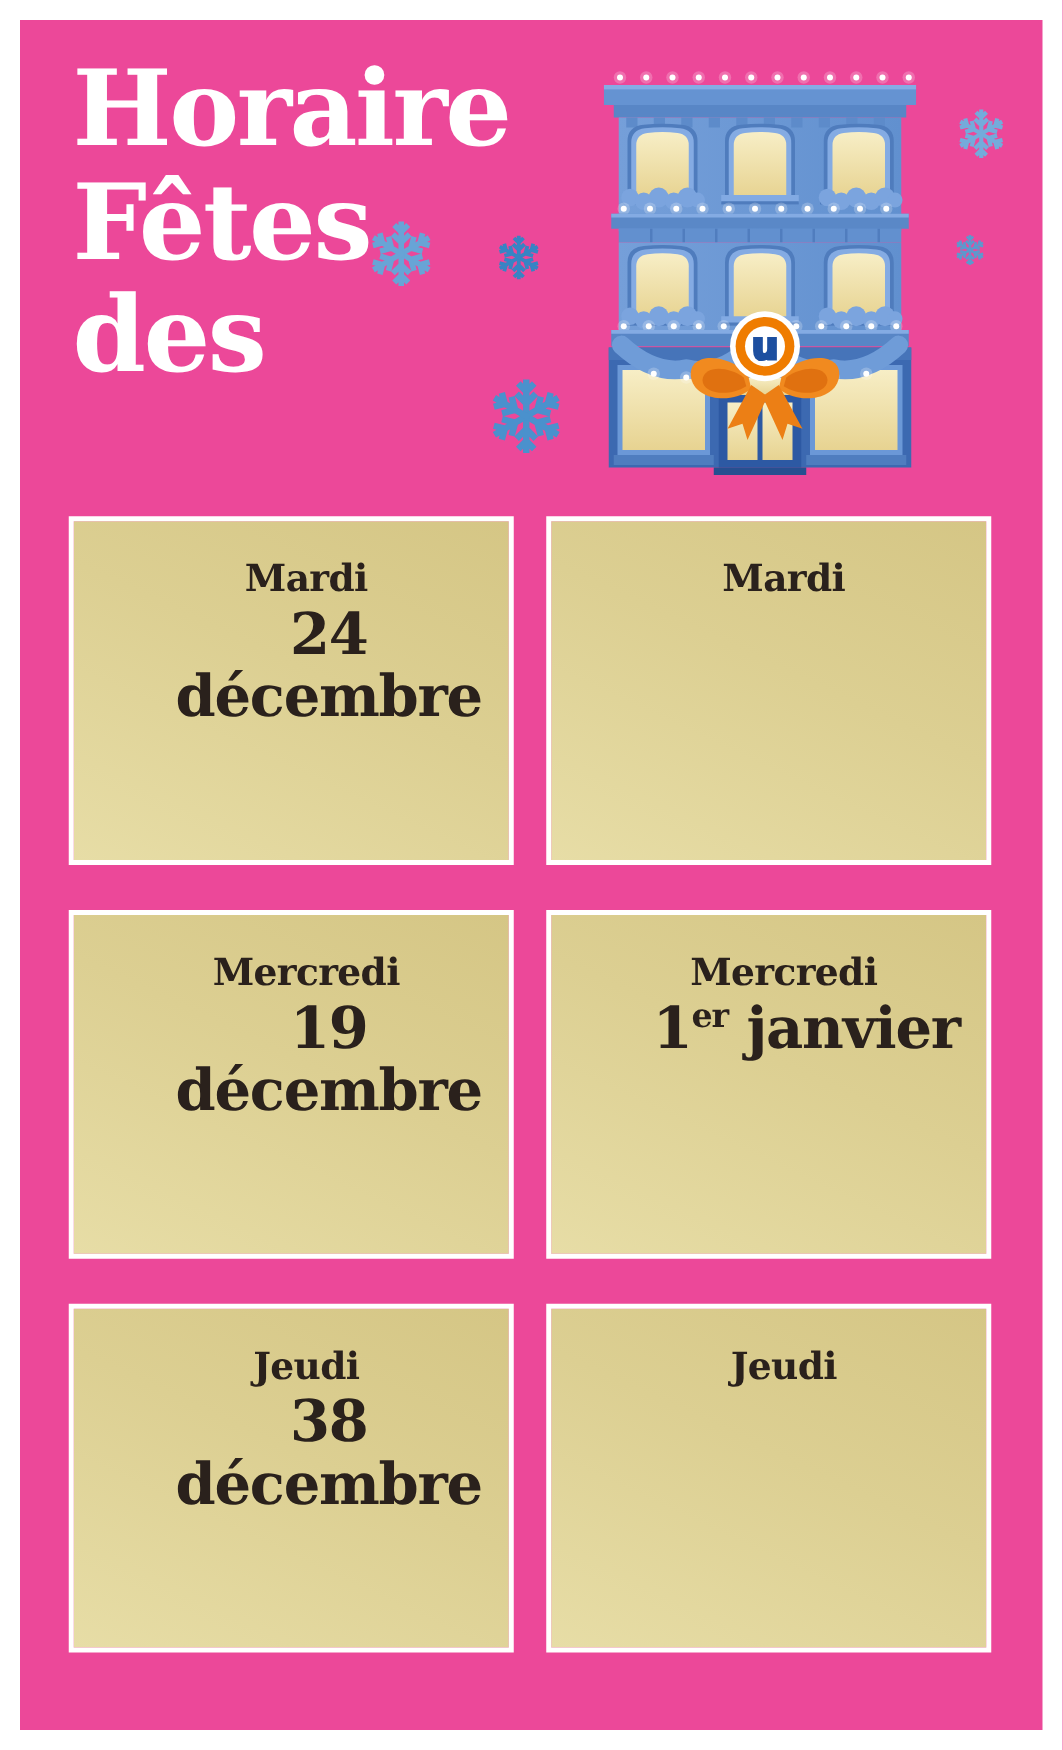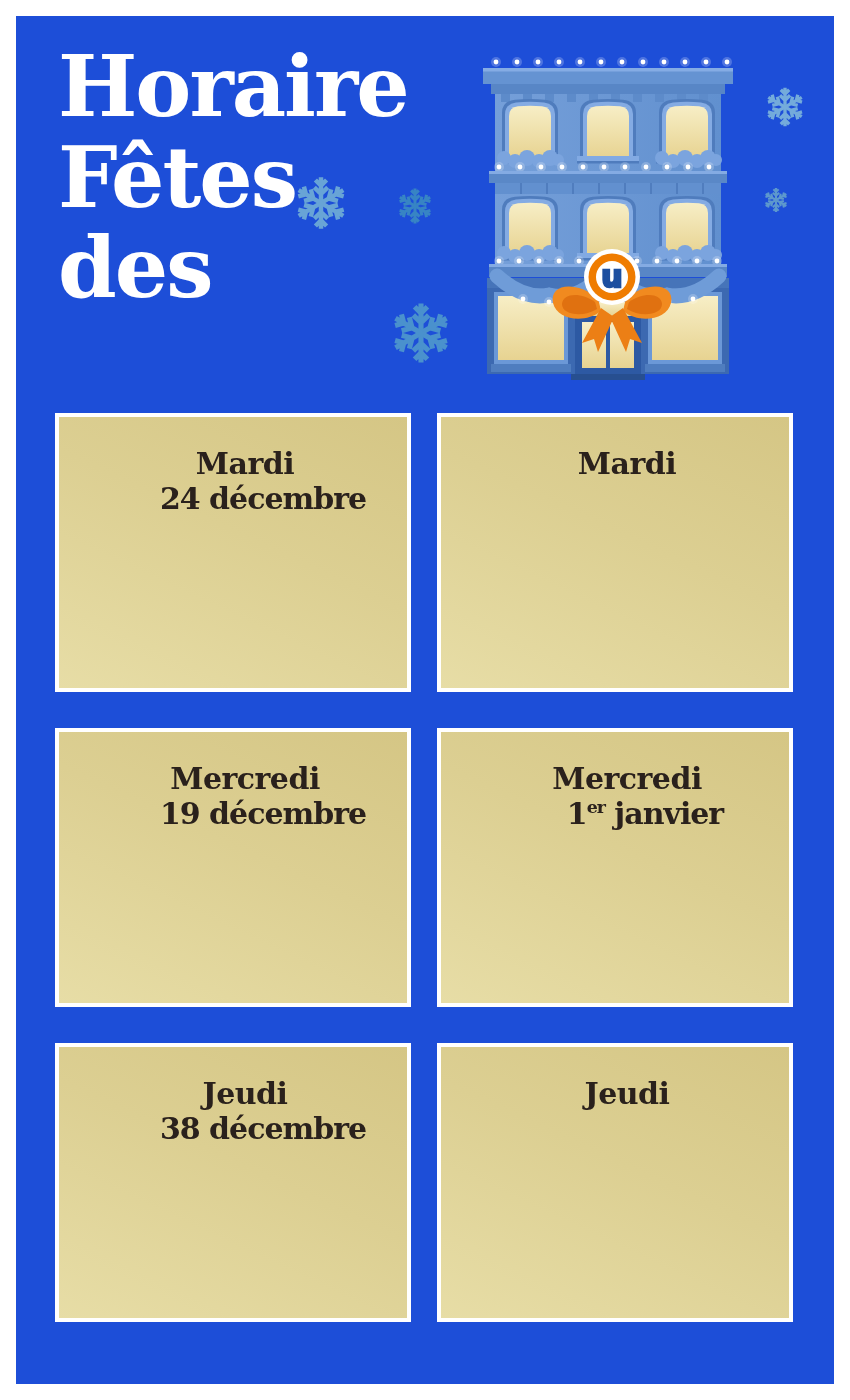--- a/index.html
+++ b/index.html
@@ -4,21 +4,21 @@
 <style>
   html,body{margin:0;padding:0;}
   body{
     width:850px;height:1400px;
     background:#ffffff;
     font-family:"DejaVu Serif","Liberation Serif",serif;
     position:relative;overflow:hidden;
   }
   .poster{
     position:absolute;left:16px;top:16px;right:16px;bottom:16px;
-    background:#1d4ed8;
+    background:#ec4899;
     text-decoration:underline;
   }
   
   .title{
     position:absolute;left:42px;top:26px;
     color:#ffffff;font-weight:bold;
     font-size:84px;line-height:1.08;letter-spacing:-2px;
   }
   
   .building{position:absolute;left:467px;top:36px;width:250px;height:330px;}
@@ -42,21 +42,21 @@
     text-align:center;
     padding-top:30px;
     box-sizing:border-box;
     color:#2a211c;
     padding-left:24px;
   }
   .card .day{
     font-weight:bold;font-size:30px;line-height:1.15;letter-spacing:-0.5px;
   }
   .card .date{
-    font-weight:bold;font-size:30px;line-height:1.1;letter-spacing:-1px;margin-left:36px;
+    font-weight:bold;font-size:46px;line-height:1.1;letter-spacing:-1px;margin-left:36px;
   }
   .card .date sup{font-size:58%;vertical-align:super;line-height:0;}
 </style>
 </head>
 <body>
 
 <svg width="0" height="0" style="position:absolute" aria-hidden="true">
   <defs>
     <linearGradient id="glass" x1="0" y1="0" x2="0" y2="1">
       <stop offset="0" stop-color="#f7eec6"></stop>

